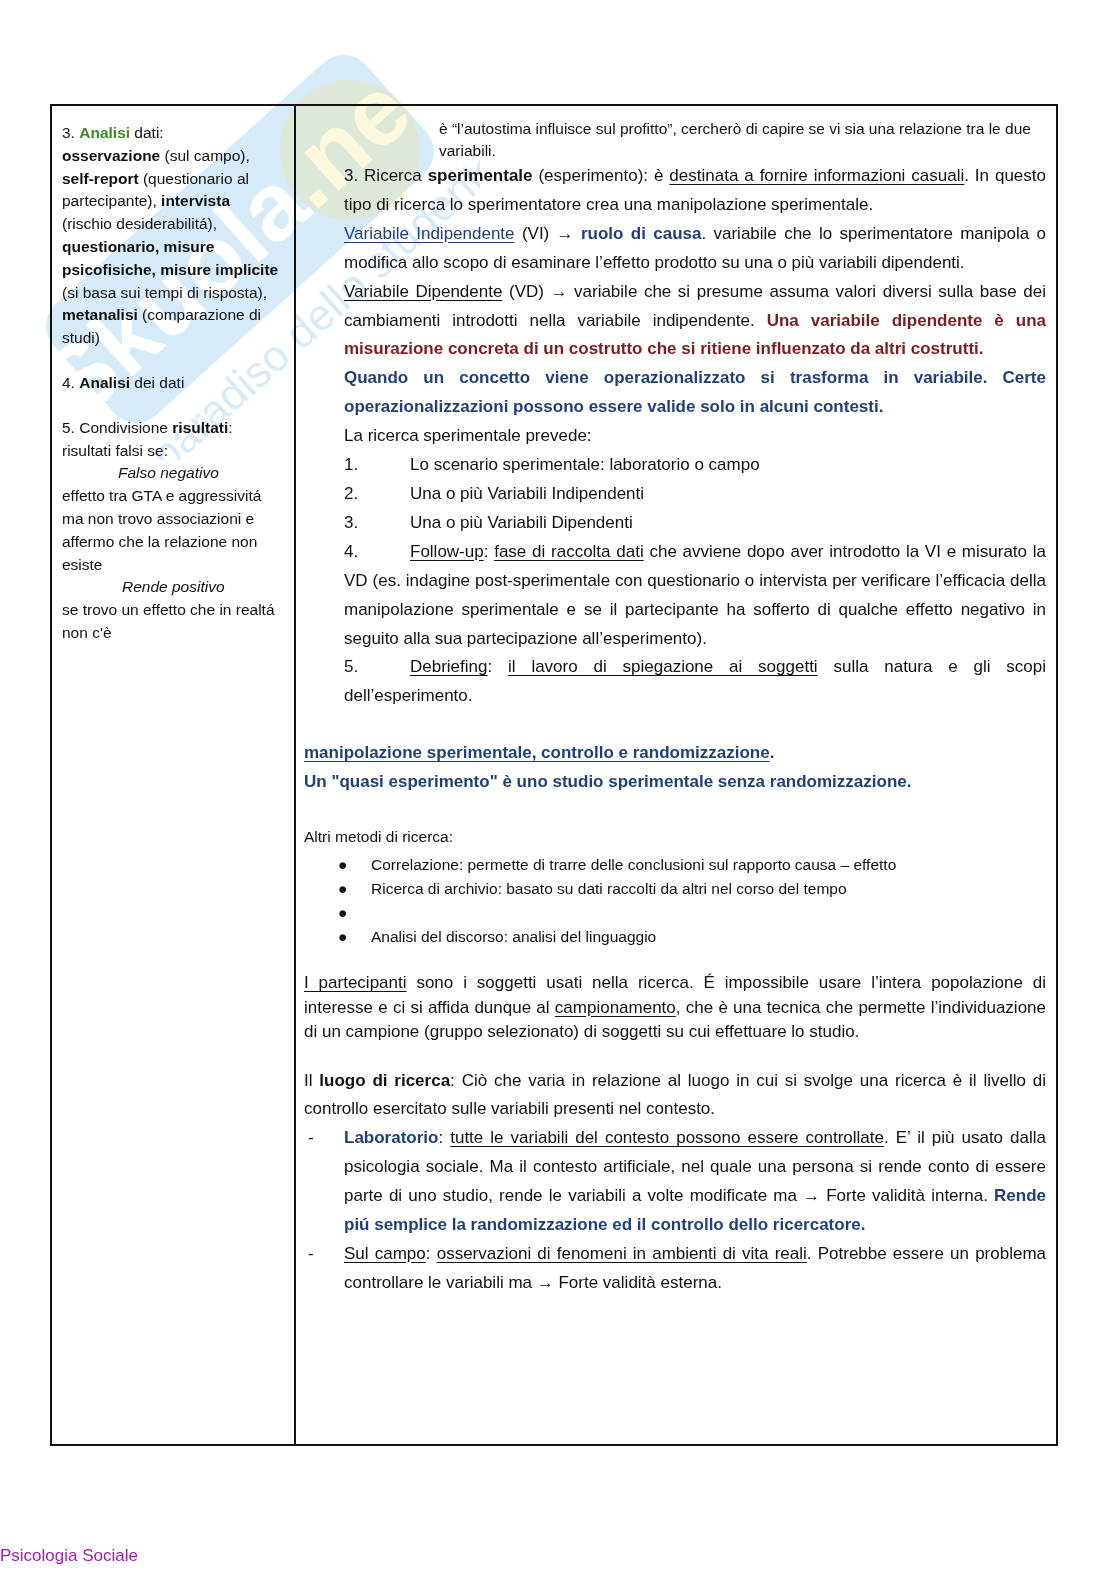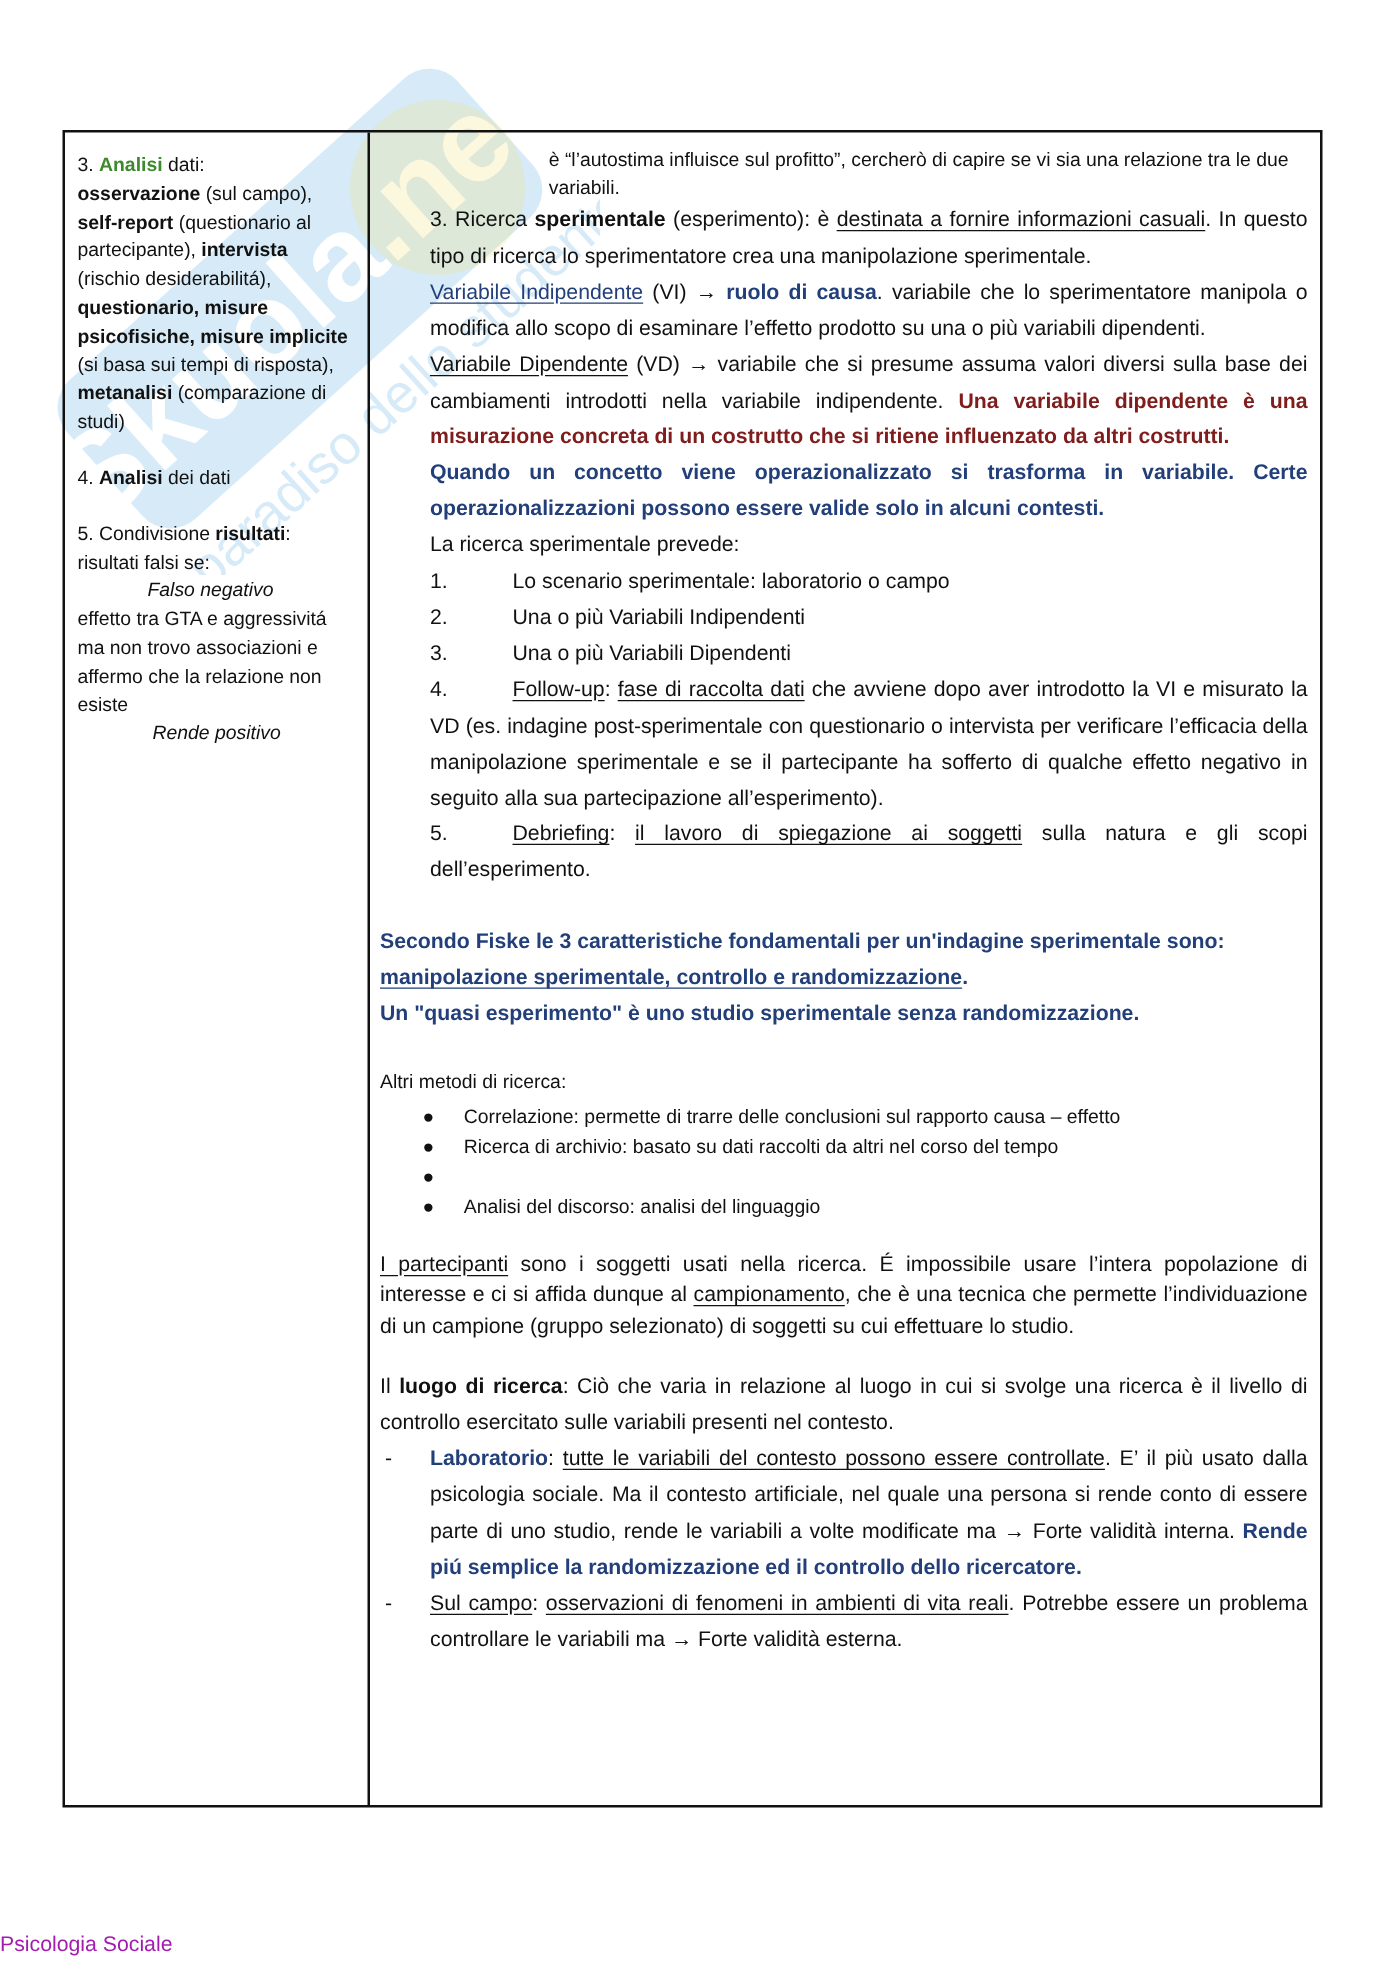--- a/index.html
+++ b/index.html
@@ -74,20 +74,21 @@
     <div>
       <span>4. </span><span class="b">Analisi</span><span> dei dati</span>
     </div>
     <div class="spacer"></div>
     <div>
       <span>5. Condivisione </span><span class="b">risultati</span><span>:</span><br>
       <span>risultati falsi se:</span><br>
       <div class="i indent-center">Falso negativo</div>
       <div>effetto tra GTA e aggressivitá ma non trovo associazioni e affermo che la relazione non esiste</div>
       <div class="i indent-center" style="padding-left:60px">Rende positivo</div>
+      <div>se trovo un effetto che in realtá non c'è</div>
     </div>
   </div>
 
   <div class="col-right">
     <div class="topnote">è “l’autostima influisce sul profitto”, cercherò di capire se vi sia una relazione tra le due variabili.</div>
 
     <div class="r-indent">
       <div class="justify">
         <span>3. Ricerca </span><span class="b">sperimentale</span><span> (esperimento): è </span><span class="u">destinata a fornire informazioni casuali</span><span>. In questo tipo di ricerca lo sperimentatore crea una manipolazione sperimentale.</span>
       </div>
@@ -114,21 +115,20 @@
       <div class="justify">
         <span style="display:inline-block;width:66px">4.</span><span class="u">Follow-up</span><span>: </span><span class="u">fase di raccolta dati</span><span> che avviene dopo aver introdotto la VI e misurato la VD (es. indagine post-sperimentale con questionario o intervista per verificare l’efficacia della manipolazione sperimentale e se il partecipante ha sofferto di qualche effetto negativo in seguito alla sua partecipazione all’esperimento).</span>
       </div>
       <div class="justify">
         <span style="display:inline-block;width:66px">5.</span><span class="u">Debriefing</span><span>: </span><span class="u">il lavoro di spiegazione ai soggetti</span><span> sulla natura e gli scopi dell’esperimento.</span>
       </div>
     </div>
 
     <div style="height:28px"></div>
     <div>
-      <div class="navy">Secondo Fiske le 3 caratteristiche fondamentali per un'indagine sperimentale sono:</div>
       <div class="navy"><span class="navy-u" style="font-weight:bold">manipolazione sperimentale, controllo e randomizzazione</span><span>.</span></div>
       <div class="navy">Un "quasi esperimento" è uno studio sperimentale senza randomizzazione.</div>
     </div>
 
     <div style="height:28px"></div>
     <div>
       <div class="small">Altri metodi di ricerca:</div>
       <ul class="bullets">
         <li>
             <span class="dot">●</span>

